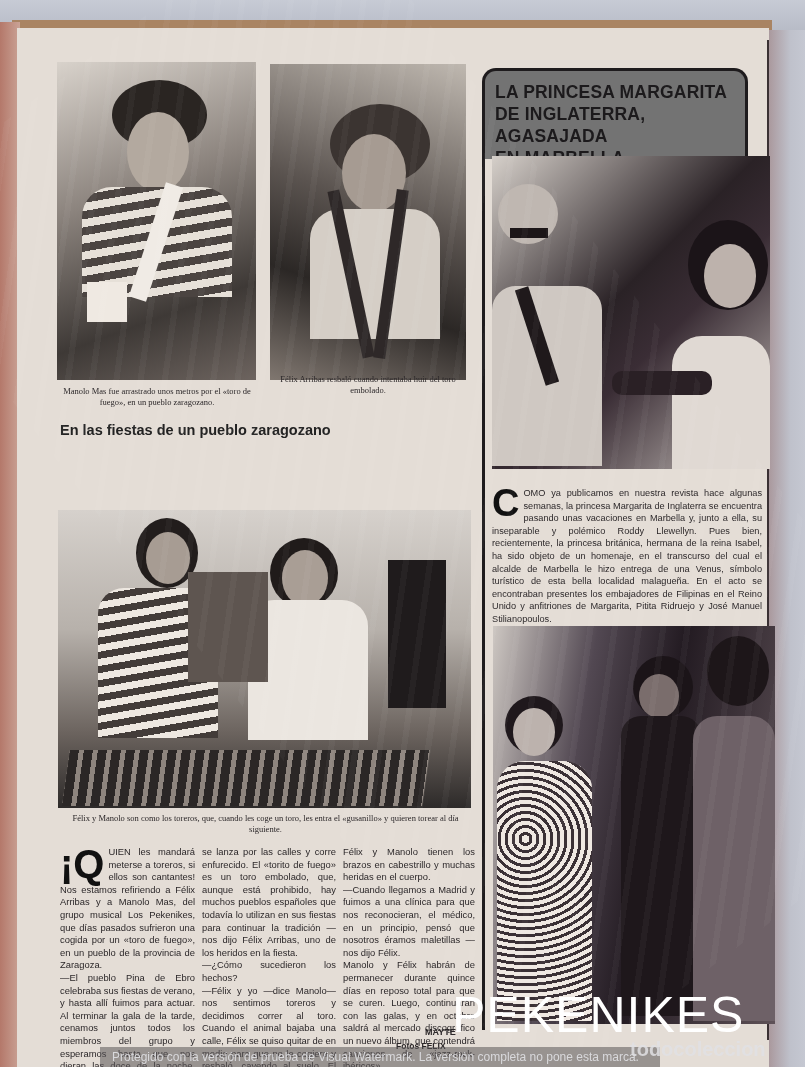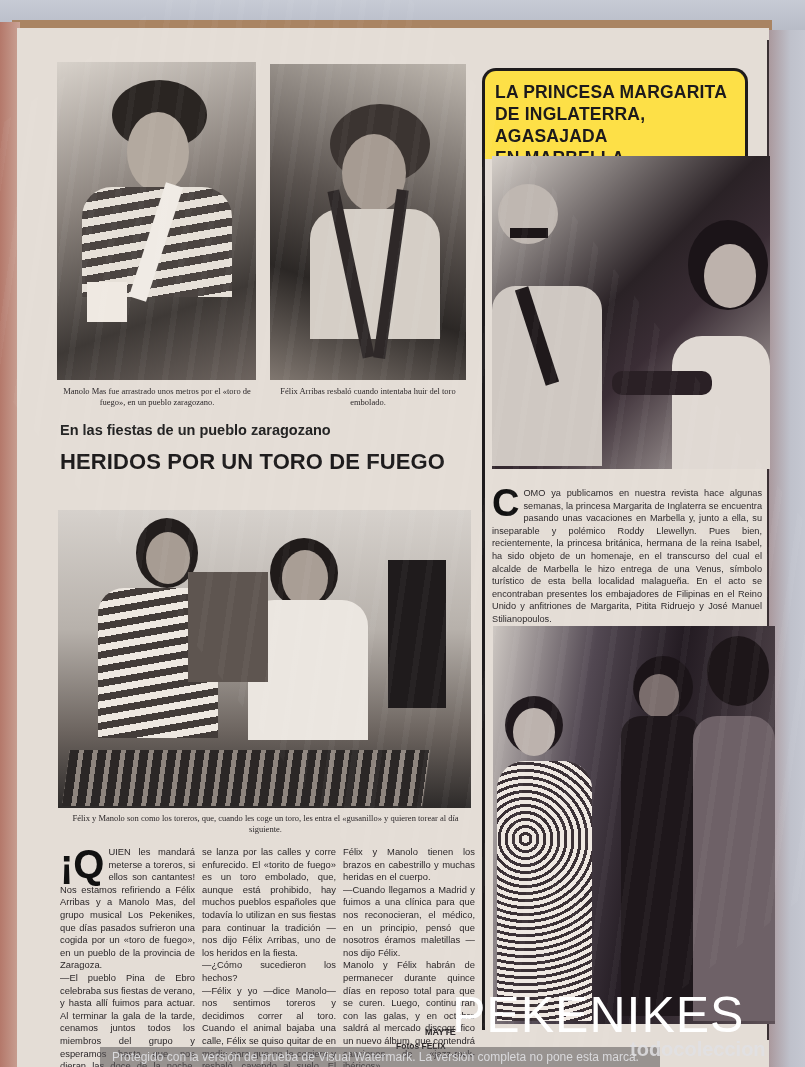--- a/index.html
+++ b/index.html
@@ -9,21 +9,21 @@
   .cover-edge{position:absolute;left:12px;top:20px;width:760px;height:10px;background:#a98463;}
   .right-edge{position:absolute;left:768px;top:30px;width:37px;height:1037px;background:linear-gradient(90deg,#a9979b,#bfc1cb 60%,#c5c8d2);}
   .page{position:absolute;left:17px;top:28px;width:752px;height:1039px;background:#e4ddd6;}
   .photo{position:absolute;overflow:hidden;}
   .ph-left1{left:57px;top:62px;width:199px;height:318px;background:linear-gradient(160deg,#d8d2cb 0%,#8b837d 40%,#3e3936 75%,#6d645f 100%);}
   .ph-left2{left:270px;top:64px;width:196px;height:316px;background:linear-gradient(200deg,#bfb8b0 0%,#5b5450 45%,#2b2725 70%,#807770 100%);}
   .ph-main{left:58px;top:510px;width:413px;height:298px;background:linear-gradient(180deg,#d6d1cc 0%,#b7b1ab 40%,#6b635e 75%,#2d2a29 100%);}
   .ph-right1{left:492px;top:156px;width:278px;height:313px;background:linear-gradient(135deg,#d6d0ca 0%,#2a2226 45%,#3a2d35 60%,#c9c2bd 100%);}
   .ph-right2{left:493px;top:626px;width:282px;height:398px;background:linear-gradient(100deg,#cdc7c2 0%,#524852 30%,#231b22 55%,#5f5258 100%);}
   .shape{position:absolute;border-radius:50%;}
-  .headline-box{position:absolute;left:482px;top:68px;width:260px;height:88px;border:3px solid #1e1b1d;border-bottom:none;border-radius:14px 14px 0 0;background:#fde047;}
+  .headline-box{position:absolute;left:482px;top:68px;width:260px;height:88px;border:3px solid #1e1b1d;border-bottom:none;border-radius:14px 14px 0 0;background:#737373;}
   .headline-box h2{margin:10px 0 0 10px;font-size:17.5px;line-height:22px;font-weight:bold;color:#1c1a1c;letter-spacing:.2px;}
   .right-frame-l{position:absolute;left:482px;top:150px;width:3px;height:880px;background:#1e1b1d;}
   .right-frame-r{position:absolute;left:767px;top:40px;width:2px;height:1000px;background:#3a3033;}
   .caption{position:absolute;font-family:"Liberation Serif",serif;font-size:8.5px;line-height:11px;color:#2a2628;text-align:center;}
   .kicker{position:absolute;left:60px;top:422px;font-size:14.5px;font-weight:bold;color:#222;}
   .title{position:absolute;left:60px;top:448px;font-size:22px;line-height:27px;font-weight:bold;color:#1d1b1c;letter-spacing:.1px;}
   .col{position:absolute;font-size:9.4px;line-height:12.6px;color:#2b2729;text-align:justify;}
   .dropcap{float:left;font-size:40px;line-height:34px;font-weight:bold;margin:1px 4px 0 0;color:#111;}
   .dropcap-c{float:left;font-size:38px;line-height:32px;font-weight:bold;margin:0 4px 0 0;color:#111;}
   .intro{position:absolute;left:492px;top:487px;width:270px;font-size:9.2px;line-height:12.6px;color:#2b2729;text-align:justify;}
@@ -54,25 +54,24 @@
 </div>
 <div class="photo ph-left2">
   <div class="shape" style="left:60px;top:40px;width:100px;height:80px;background:#3b3431;"></div>
   <div class="shape" style="left:72px;top:70px;width:64px;height:78px;background:#a69b92;"></div>
   <div style="position:absolute;left:40px;top:145px;width:130px;height:130px;background:#d5cec6;border-radius:30px 30px 0 0;"></div>
   <div style="position:absolute;left:75px;top:125px;width:12px;height:170px;background:#2e2828;transform:rotate(-12deg);"></div>
   <div style="position:absolute;left:115px;top:125px;width:12px;height:170px;background:#2e2828;transform:rotate(8deg);"></div>
 </div>
 
 <div class="caption" style="left:57px;top:386px;width:200px;">Manolo Mas fue arrastrado unos metros por el «toro de fuego», en un pueblo zaragozano.</div>
-<div class="caption" style="left:268px;top:386px;width:200px;">Félix Arribas resbaló cuando intentaba huir del toro embolado.</div>
+<div class="caption" style="left:268px;top:374px;width:200px;">Félix Arribas resbaló cuando intentaba huir del toro embolado.</div>
 
 <div class="kicker">En las fiestas de un pueblo zaragozano</div>
 <div class="title">
-  <div>HERIDOS POR UN TORO DE FUEGO</div>
 </div>
 
 <div class="photo ph-main">
   <div class="shape" style="left:78px;top:8px;width:62px;height:70px;background:#221d1c;"></div>
   <div class="shape" style="left:88px;top:22px;width:44px;height:52px;background:#a79c93;"></div>
   <div style="position:absolute;left:40px;top:78px;width:120px;height:150px;background:repeating-linear-gradient(170deg,#eee8e1 0 7px,#433c39 7px 14px);border-radius:26px 26px 0 0;"></div>
   <div class="shape" style="left:212px;top:28px;width:68px;height:70px;background:#201b1a;"></div>
   <div class="shape" style="left:224px;top:40px;width:46px;height:56px;background:#a99e95;"></div>
   <div style="position:absolute;left:190px;top:90px;width:120px;height:140px;background:#ebe6e0;border-radius:26px 26px 0 0;"></div>
   <div style="position:absolute;left:330px;top:50px;width:58px;height:148px;background:#1f1b1c;"></div>

